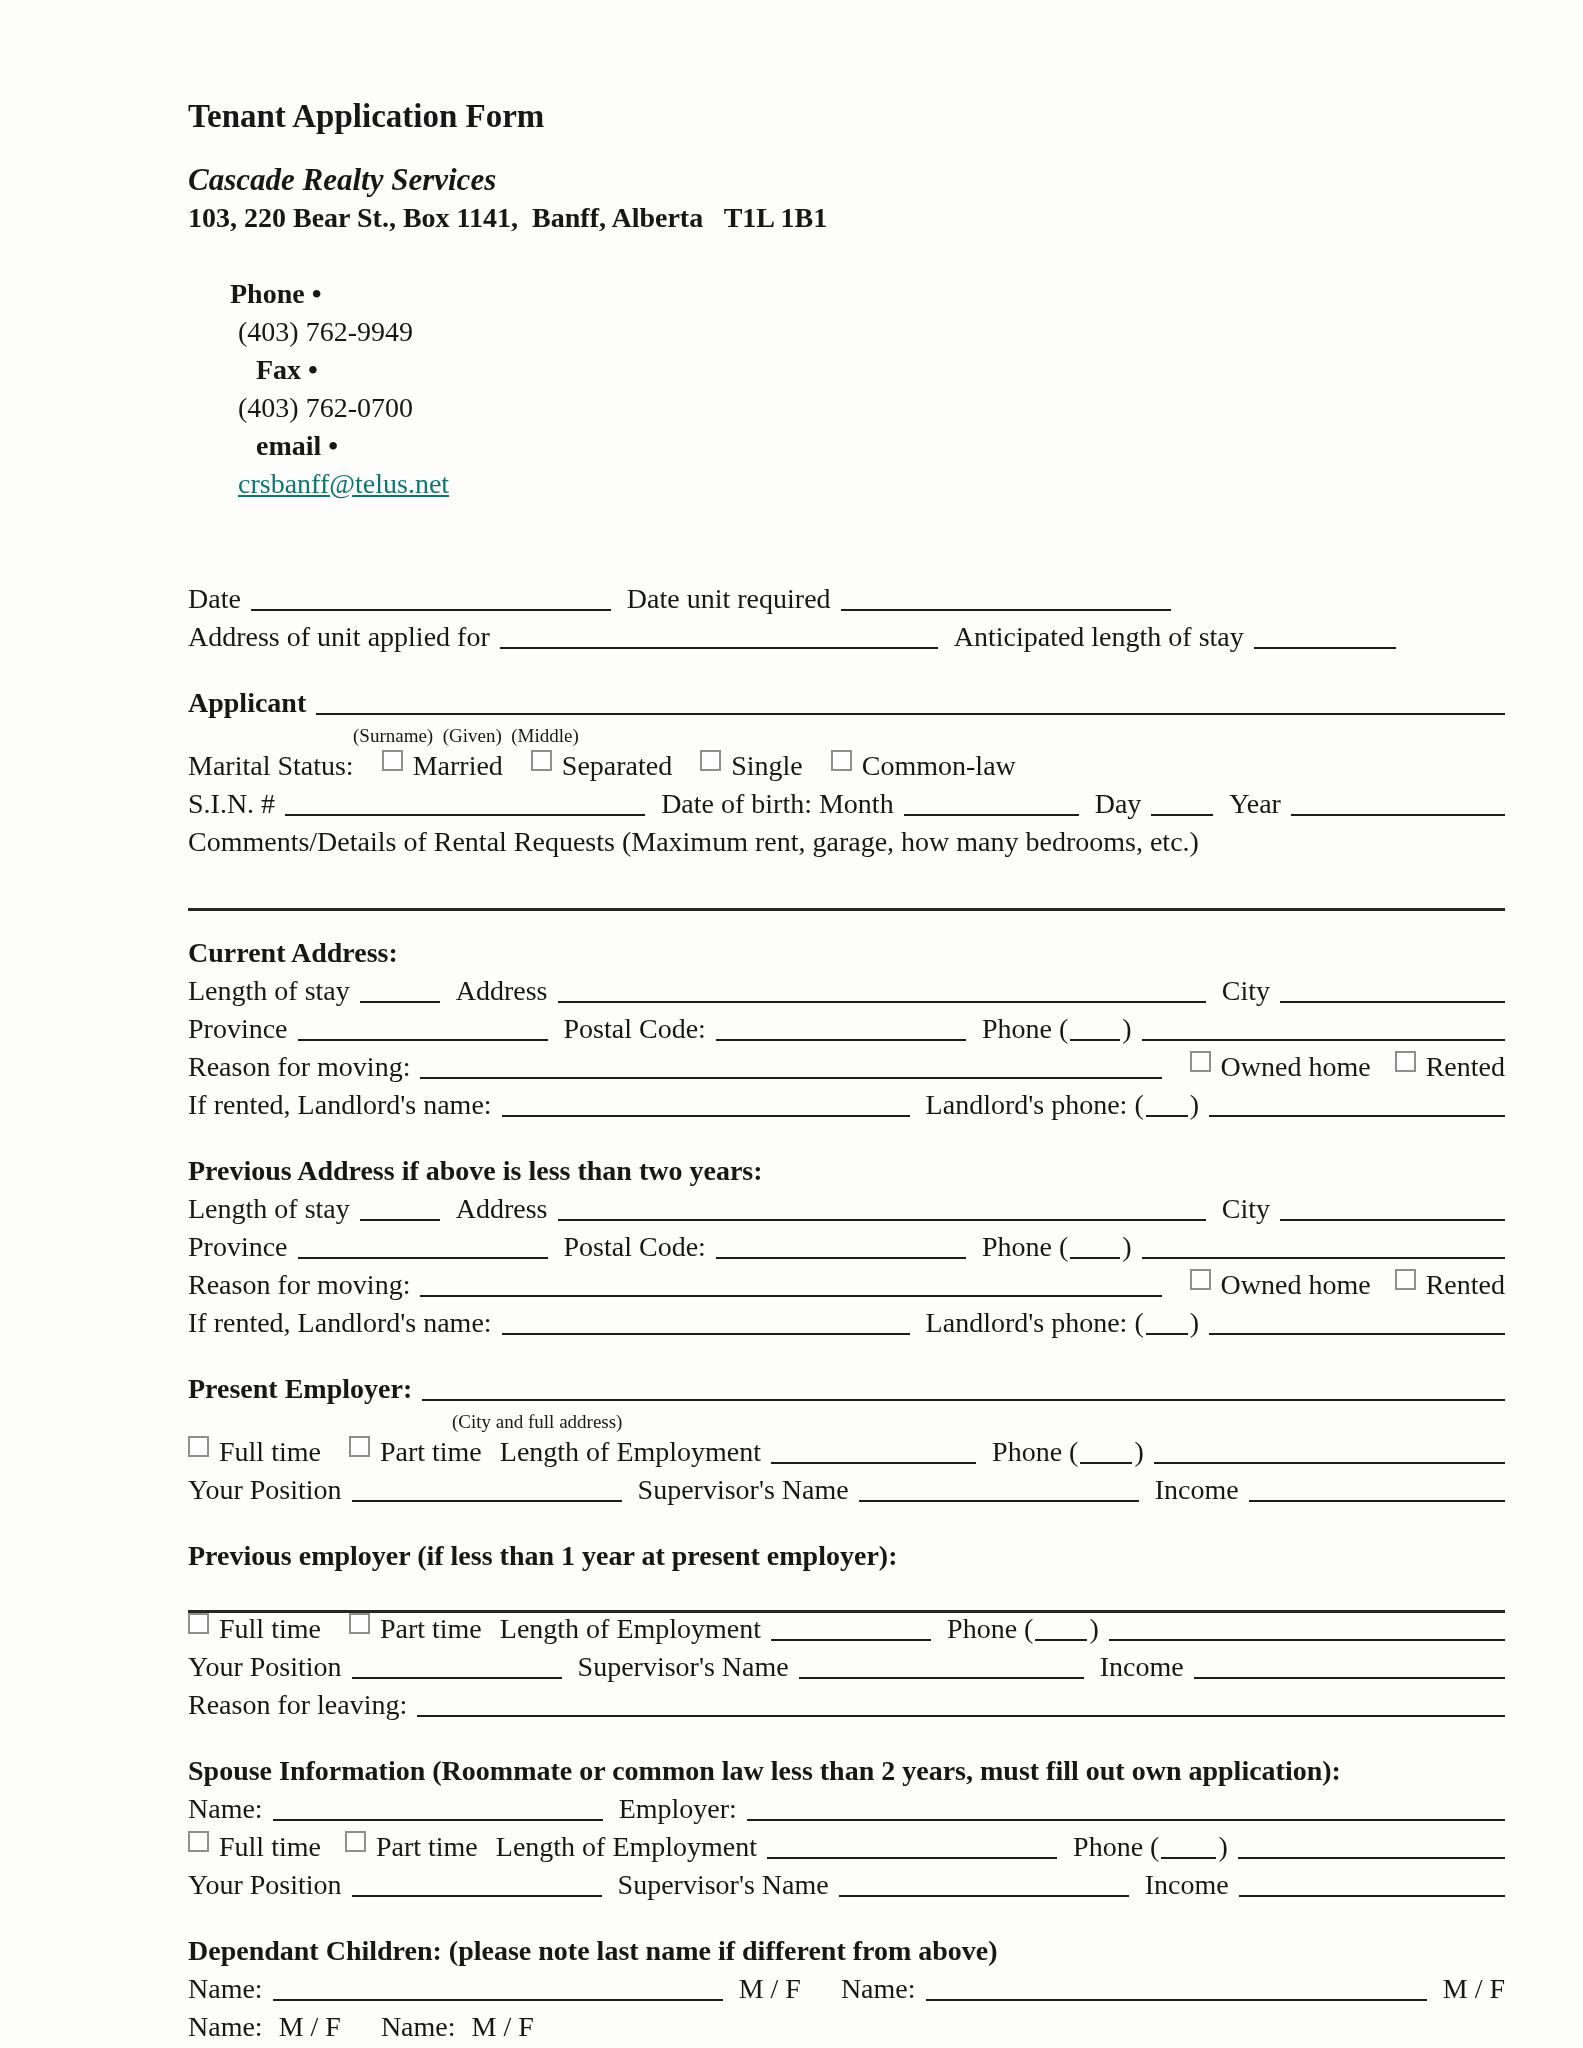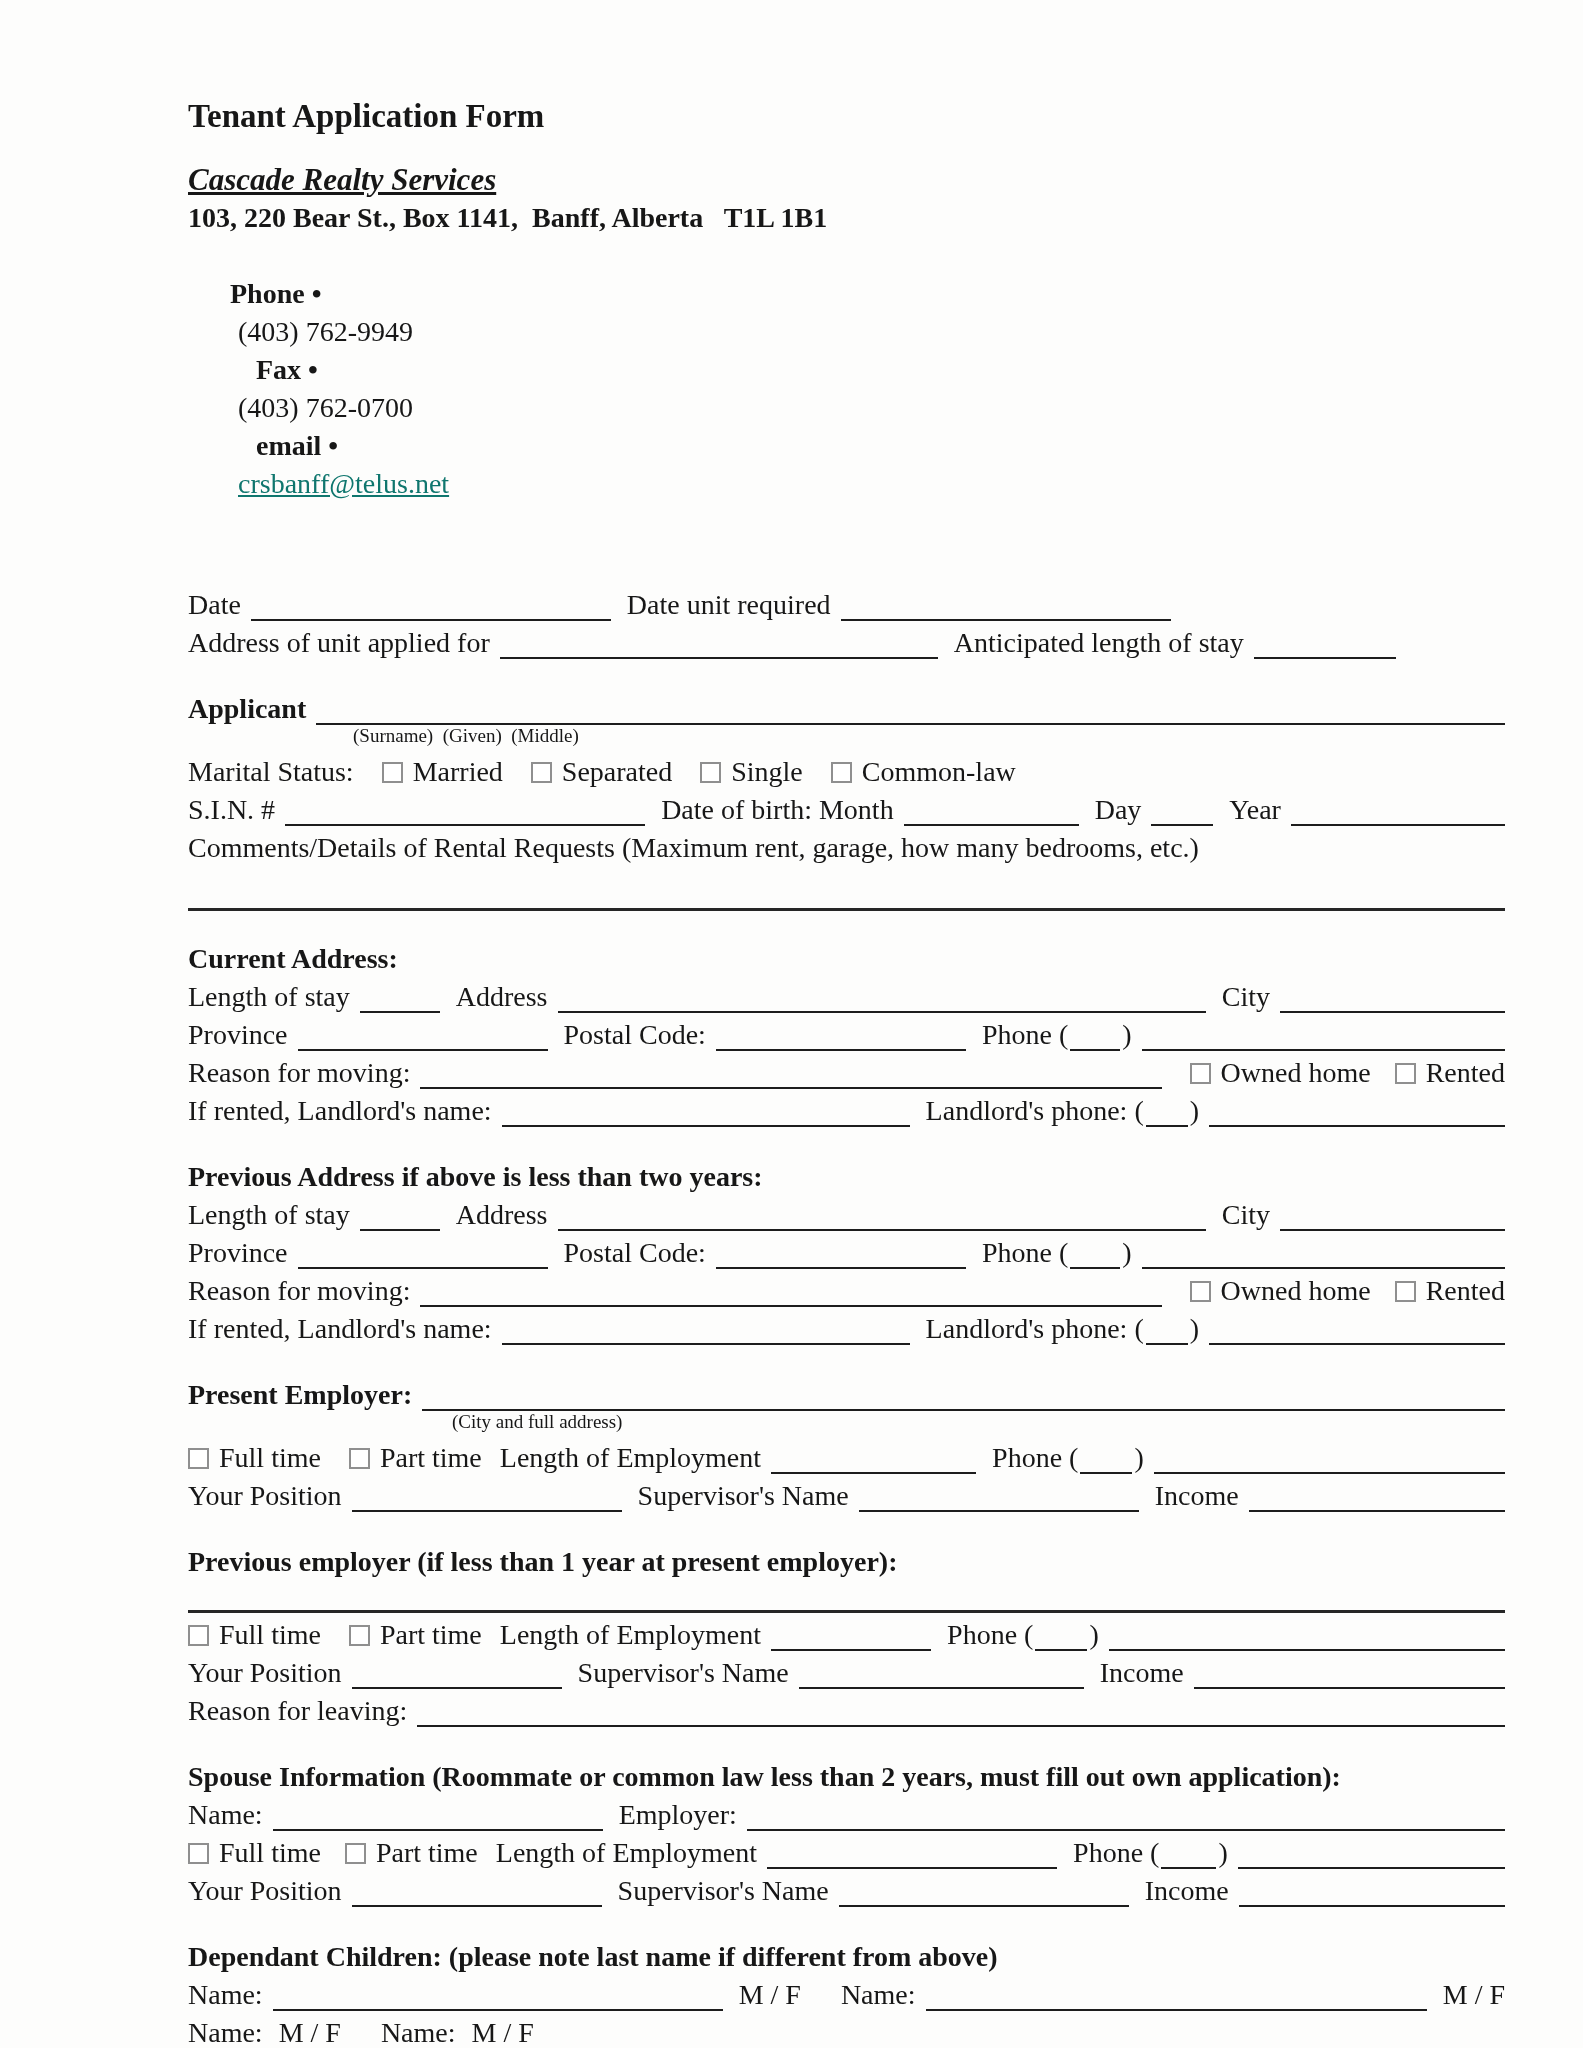--- a/index.html
+++ b/index.html
@@ -1,26 +1,26 @@
 <!DOCTYPE html>
 <html><head>
 <meta charset="utf-8">
 <title>Tenant Application Form</title>
 <style>
   html,body{margin:0;padding:0;background:#ffffff;}
   .page{position:relative;width:1583px;height:2048px;background:#fdfdfc;color:#171717;
         font-family:"Liberation Serif","DejaVu Serif",serif;font-size:28px;overflow:hidden;}
   .content{position:absolute;left:188px;top:0;width:1317px;}
   .doc-title{margin-top:98px;text-align:left;font-size:33px;font-weight:bold;}
-  .company-name{margin-top:26px;font-size:31px;font-weight:bold;font-style:italic;line-height:38px;text-decoration:underline;}
+  .company-name{margin-top:26px;font-size:31px;font-weight:bold;font-style:italic;line-height:38px;}
   .company-address{line-height:38px;white-space:pre;font-weight:bold;}
   .contact{line-height:38px;white-space:pre;}
   .ml8{margin-left:8px;} .ml26{margin-left:26px;} .ml18{margin-left:18px;} .ml40{margin-left:40px;}
   a.email-link{color:#0f766e;text-decoration:underline;cursor:pointer;}
-  .row{display:flex;align-items:flex-end;height:38px;white-space:pre;}
+  .row{display:flex;align-items:flex-start;height:38px;white-space:pre;}
   .b{font-weight:bold;}
   .lbl{flex:0 0 auto;}
   .lbl.gap{margin-left:16px;}
   .bl{border-bottom:2px solid #1d1d1d;height:26px;margin-left:10px;flex:0 0 auto;}
   .bl.grow{flex:1 1 auto;}
   .bl.paren{margin-left:2px;}
   .close{margin-left:2px;flex:0 0 auto;}
   .cb{flex:0 0 auto;width:17px;height:17px;border:2px solid #8f8f8f;margin:0 10px 5px 0;background:#fff;}
   .cb.grp{margin-left:28px;}
   .cb.grp2{margin-left:24px;}

